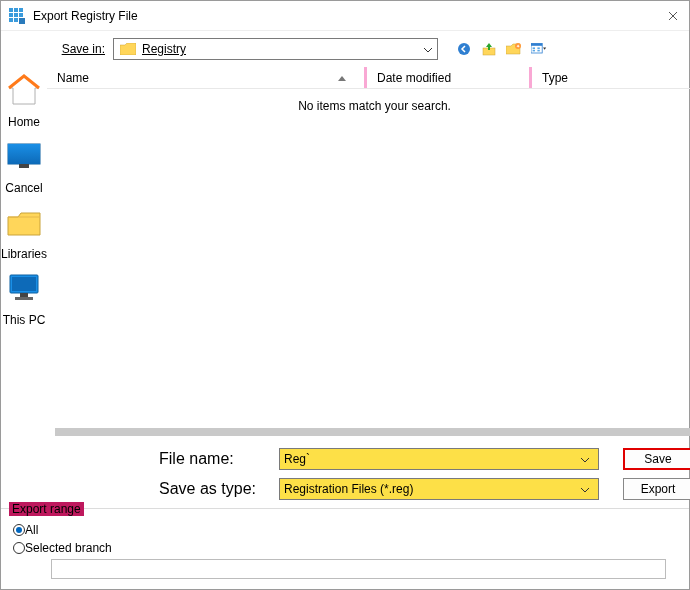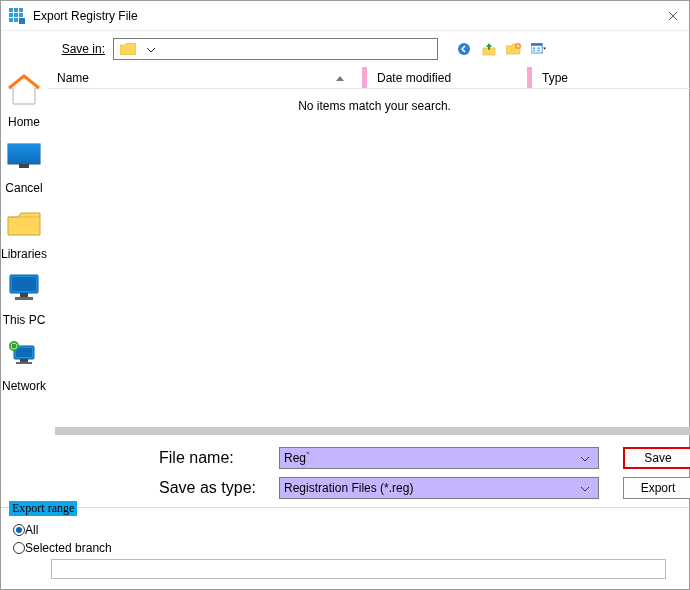--- a/index.html
+++ b/index.html
@@ -17,36 +17,36 @@
   .savein-combo .sel { flex: 1; font-size: 12px; }
   .savein-combo .dd { width: 18px; text-align: center; color: #333; }
   .toolbar-icons { display: flex; gap: 9px; align-items: center; margin-left: 18px; }
   .toolbar-icons .ico { width: 16px; height: 16px; display:flex; align-items:center; justify-content:center; }
   .mid { flex: 1; display: flex; }
   .places { width: 112px; display: flex; flex-direction: column; align-items: center; padding-top: 6px; gap: 10px; }
   .place { width: 100%; display: flex; flex-direction: column; align-items: center; gap: 8px; font-size: 12px; }
   .place .picon { width: 40px; height: 34px; display:flex; align-items:center; justify-content:center; }
   .filelist { flex: 1; display: flex; flex-direction: column; }
   .col-headers { height: 22px; border-bottom: 1px solid #e8e8e8; display: flex; align-items: center; font-size: 12px; color: #000; }
-  .col-headers .col { padding: 0 10px; border-right: 5px solid #f9a8d4; height: 100%; display: flex; align-items: center; position: relative; }
+  .col-headers .col { padding: 0 10px; border-right: 3px solid #f9a8d4; height: 100%; display: flex; align-items: center; position: relative; }
   .col-name { flex: 0 0 320px; }
   .col-date { flex: 0 0 165px; }
   .col-type { flex: 1; }
   .sort-caret { margin-left: auto; margin-right: 8px; color: #666; font-size: 9px; }
   .filelist-body { flex: 1; padding-top: 10px; text-align: center; color: #000; font-size: 12px; border-right: 1px solid #fff; }
   .scrollbar-bottom { height: 8px; background: #c9c9c9; margin: 0 8px 10px 8px; }
   .fields { padding: 2px 10px 8px 112px; display: grid; grid-template-columns: 120px 320px 94px; row-gap: 8px; align-items: center; }
   .fields label { font-size: 16px; }
-  .combo { height: 22px; border: 1px solid #7a7a7a; display: flex; align-items: center; background: #c4b5fd; padding: 0 4px; }
+  .combo { height: 22px; border: 1px solid #7a7a7a; display: flex; align-items: center; background: #fde047; padding: 0 4px; }
   .combo .val { flex: 1; font-size: 12px; }
   .combo .dd { width: 18px; text-align: center; color: #333; }
   .btn { height: 22px; border: 1px solid #888; background: #fdfdfd; font-size: 12px; display: flex; align-items: center; justify-content: center; margin-left: 24px; }
   .btn.save { border: 2px solid #e00000; }
   .export-range { border-top: 1px solid #dcdcdc; padding: 6px 10px 6px 10px; }
-  .export-range .legend { font-size: 12px; background: #0ea5e9; position: relative; top: -13px; left: -2px; padding: 0 3px; display: inline-block; font-family: Liberation Serif, serif; }
+  .export-range .legend { font-size: 12px; background: #be185d; position: relative; top: -13px; left: -2px; padding: 0 3px; display: inline-block; }
   .export-range .opts { margin-top: -8px; }
   .radio-row { display: flex; align-items: center; gap: 0; margin: 2px 0 4px 2px; }
   .radio { width: 12px; height: 12px; border: 1px solid #333; border-radius: 50%; display: inline-flex; align-items: center; justify-content: center; }
   .radio.checked::after { content: ""; width: 6px; height: 6px; border-radius: 50%; background: #0067c0; }
   .branch-input { margin: 4px 0 4px 40px; height: 20px; border: 1px solid #bcbcbc; width: 615px; background: #fff; }
 </style>
 </head>
 <body>
 
 <div class="window">
@@ -74,20 +74,21 @@
   </div>
 
   <div class="savein-row">
     <div class="savein-label">Save in:</div>
     <div class="savein-combo">
       <span class="folder-mini">
         <svg width="16" height="12" viewBox="0 0 16 12">
             <path d="M0 2 L5 2 L7 0 L16 0 L16 12 L0 12 Z" fill="#ffd65a" stroke="#c9a33a" stroke-width="0.5"></path>
           </svg>
       </span>
+      <span class="sel">Registry</span>
       <span class="dd">
         <svg width="10" height="6" viewBox="0 0 10 6">
             <path d="M1 1 L5 5 L9 1" stroke="#333" stroke-width="1" fill="none"></path>
           </svg>
       </span>
     </div>
     <div class="toolbar-icons">
       <span class="ico">
         <svg width="14" height="14" viewBox="0 0 14 14">
             <circle cx="7" cy="7" r="6" fill="#2f7fd1"></circle>
@@ -166,33 +167,20 @@
           <svg width="38" height="32" viewBox="0 0 38 32">
               <rect x="5" y="3" width="28" height="18" rx="1" fill="#1a8fe6" stroke="#0a5fa0"></rect>
               <rect x="7" y="5" width="24" height="14" fill="#0d6ab8"></rect>
               <rect x="15" y="21" width="8" height="4" fill="#444"></rect>
               <rect x="10" y="25" width="18" height="3" fill="#666"></rect>
             </svg>
         </span>
         <span>This PC</span>
       </div>
 
-      <div class="place">
-        <span class="picon">
-          <svg width="38" height="32" viewBox="0 0 38 32">
-              <rect x="9" y="8" width="20" height="13" rx="1" fill="#1a8fe6" stroke="#0a5fa0"></rect>
-              <rect x="11" y="10" width="16" height="9" fill="#0d6ab8"></rect>
-              <rect x="15" y="21" width="8" height="3" fill="#444"></rect>
-              <rect x="11" y="24" width="16" height="2" fill="#666"></rect>
-              <circle cx="9" cy="8" r="5" fill="#2ba52b"></circle>
-              <path d="M6 8 A3 3 0 0 1 12 8 A3 3 0 0 1 6 8" fill="none" stroke="#fff" stroke-width="0.7"></path>
-            </svg>
-        </span>
-        <span>Network</span>
-      </div>
 
     </div>
 
     <div class="filelist">
       <div class="col-headers">
         <div class="col col-name">
           <span>Name</span>
           <span class="sort-caret">
             <svg width="8" height="5" viewBox="0 0 8 5">
                 <path d="M4 0 L8 5 L0 5 Z" fill="#777"></path>

